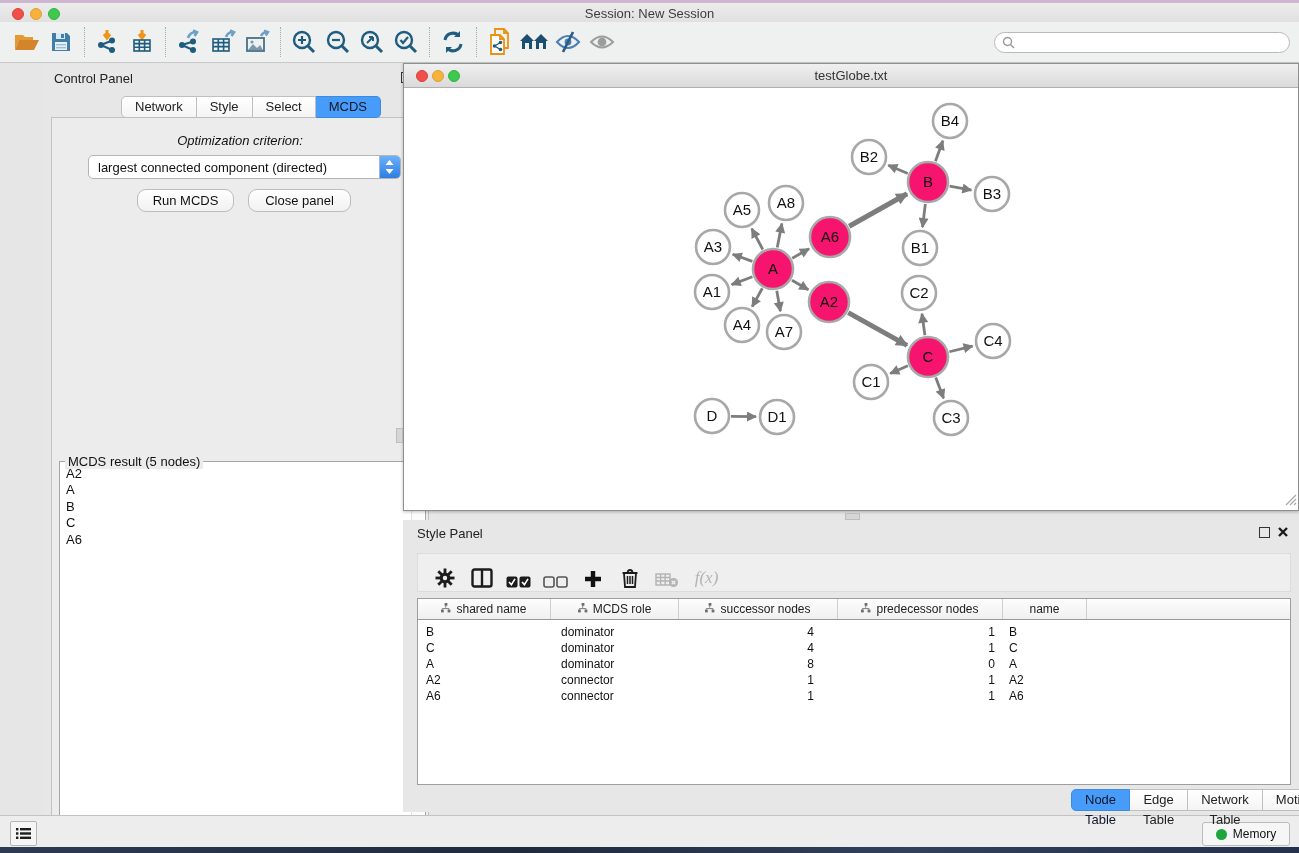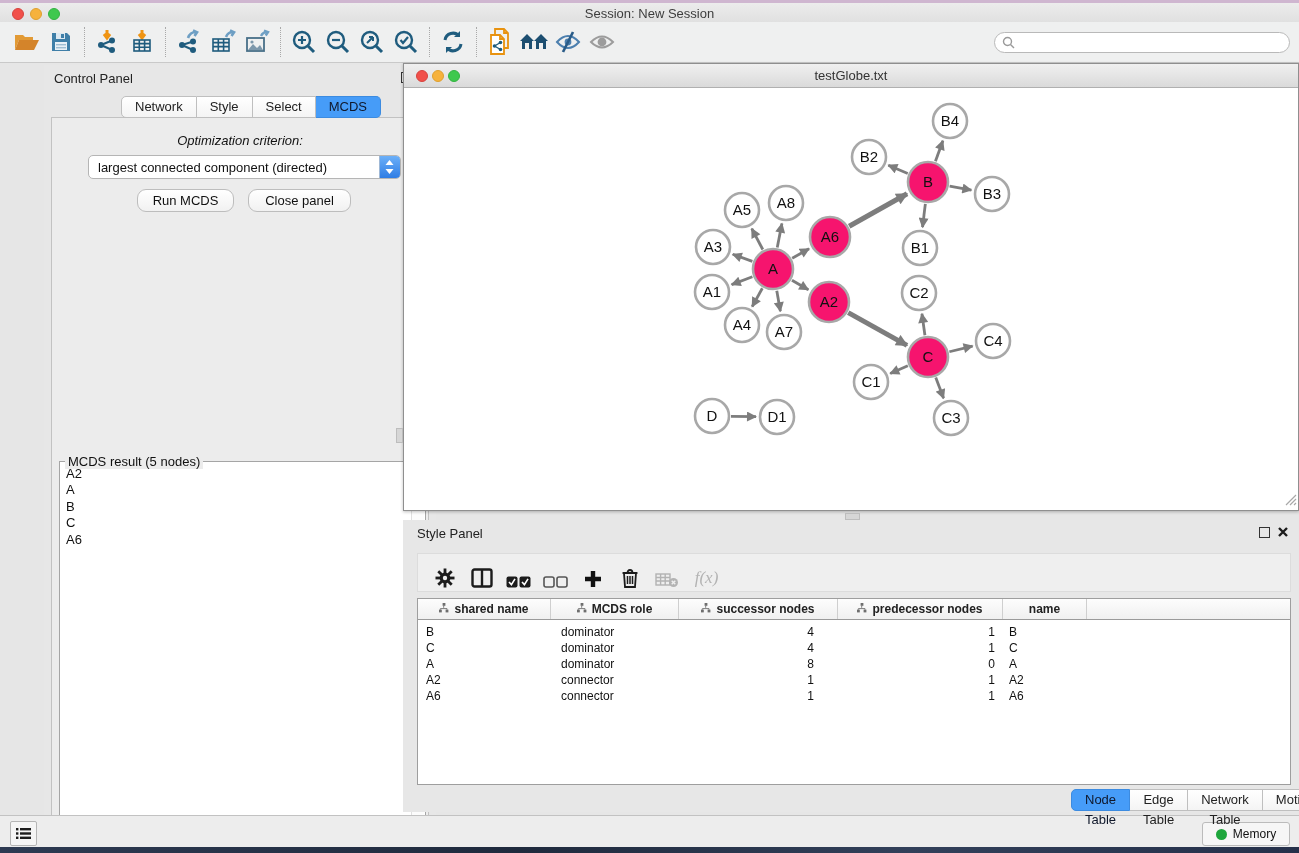--- a/index.html
+++ b/index.html
@@ -90,21 +90,21 @@
   #table-panel .panel-title { left:14px; }
   #tp-toolbar { position:absolute; left:14px; top:33px; width:874px; height:39px; background:#efefef;
     border:1px solid #dcdcdc; display:flex; align-items:center; padding-left:8px; }
   .tp-btn { width:37px; height:30px; display:flex; align-items:flex-end; justify-content:center; }
   #fx-label { font-family:"Liberation Serif", serif; font-style:italic; font-size:17px; color:#b3b3b3; margin-left:6px; }
 
   #node-table { position:absolute; left:14px; top:78px; width:874px; height:187px; background:#fff;
     border:1px solid #9e9e9e; overflow:hidden; }
   #t-header { display:flex; height:21px; background:linear-gradient(#fdfdfd,#f0f0f0); border-bottom:1px solid #9a9a9a; }
   .th-cell { display:flex; align-items:center; justify-content:center; gap:5px; border-right:1px solid #cfcfcf;
-    font-size:12px; color:#222; height:100%;font-weight:bold; }
+    font-size:12px; color:#222; height:100%; }
   .t-row { display:flex; height:16px; align-items:center; }
   .td-cell { font-size:12px; color:#111; padding:0 8px; white-space:nowrap; overflow:hidden; }
   #t-body { padding-top:4px; }
 
   #tp-tabs { left:668px; top:269px; }
   #tp-tabs .seg { font-size:13px; }
 
   
   #statusbar { position:absolute; left:0; top:815px; width:100%; height:32px; background:#ededed; border-top:1px solid #c2c2c2; }
   #status-list-btn { position:absolute; left:10px; top:5px; width:27px; height:25px; background:#f5f5f5;

